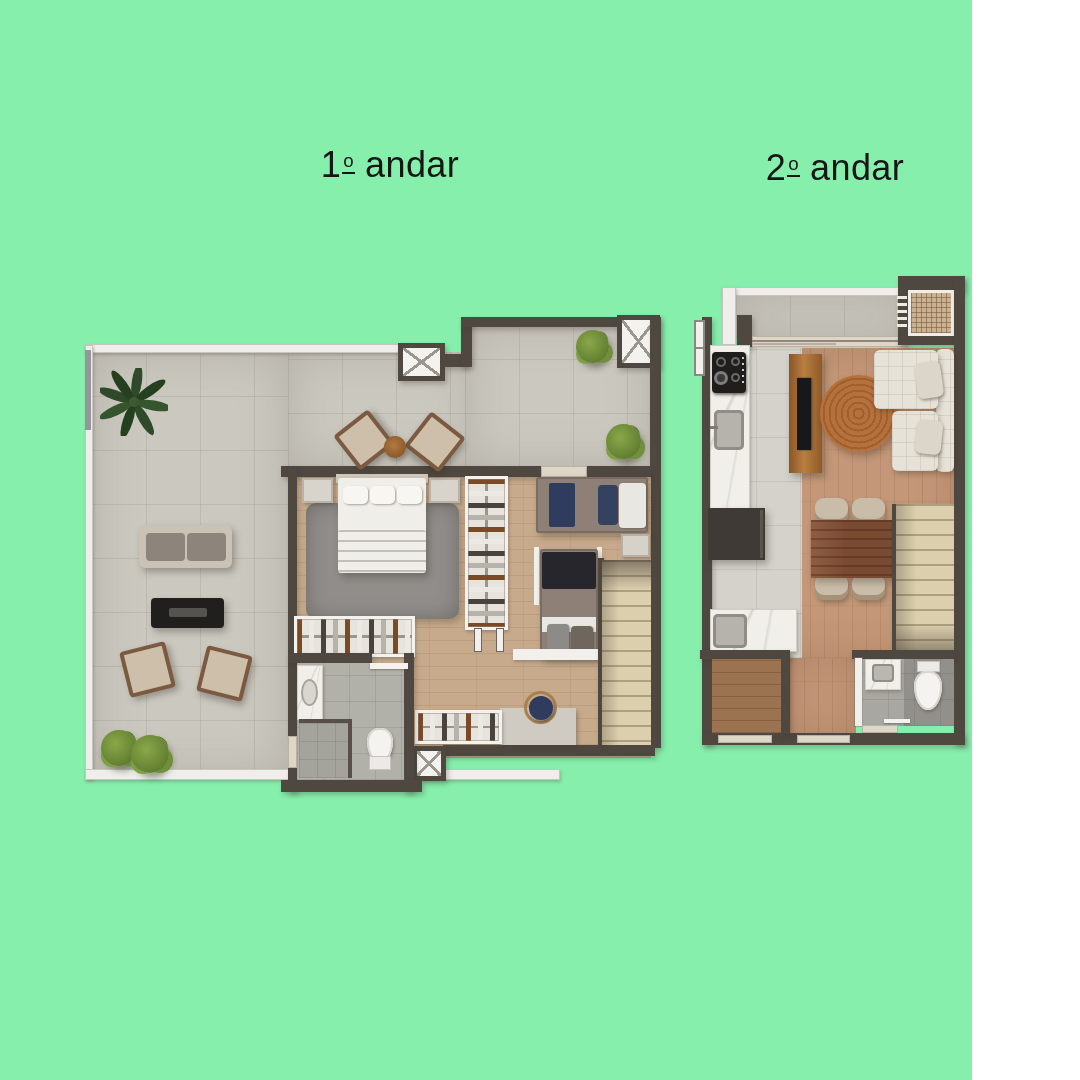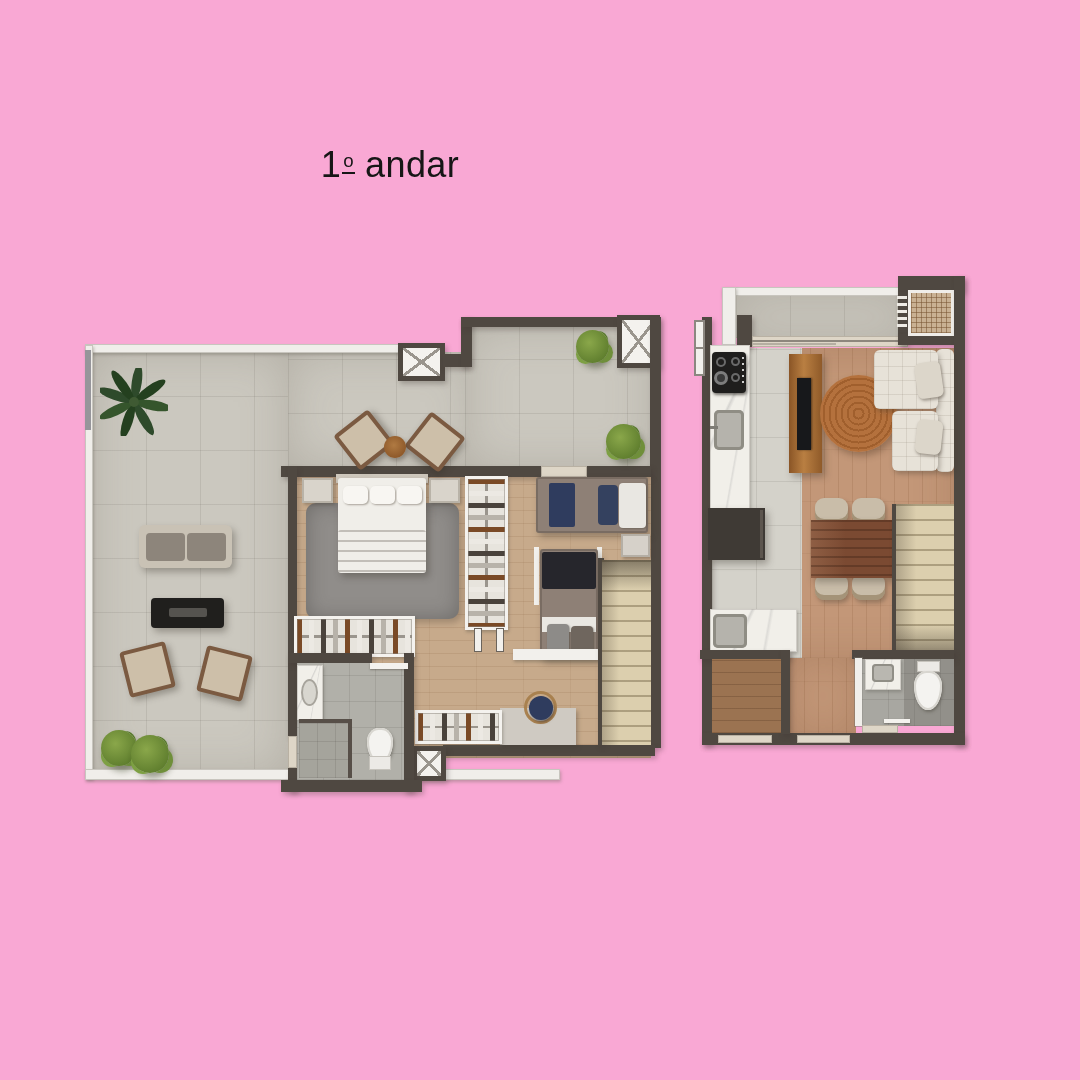--- a/index.html
+++ b/index.html
@@ -1,16 +1,16 @@
 <!DOCTYPE html>
 <html style="--wall-dark: #4f4841; --wall-white: #f0eeea; --sill: #ded6c7; --terrace-tile: #cbc8bf; --indoor-wood: #c7aa8b; --hall-wood: #c39778; --foyer-wood: #9b7351; --kitchen-tile: #d4d2ca; --bath-tile: #b1b0a9; --stairs: #dccfae; --marble: #f1efe9; --rug-gray: #908d8a; --rug-jute: #b4713d; --sofa-cream: #e7e2d8; --bed-white: #f0eee9; --bed-taupe: #8e8076; --navy: #2f3c5e; --black-item: #201f1d; --bush-green: #6f8f3a; --palm-green: #2e4a2b; --table-wood: #7b4a32; --console-wood: #a87038; --cabinet-dark: #3f3a35;"><head>
 <meta charset="utf-8">
 <style>
   html,body{margin:0;padding:0;background:#fff;}
-  .canvas{position:relative;width:1080px;height:1080px;background:#f9a8d4;overflow:hidden;
+  .canvas{position:relative;width:972px;height:1080px;background:#86efac;overflow:hidden;
           font-family:"Liberation Sans","DejaVu Sans",sans-serif;}
   .abs{position:absolute;}
   .plan{position:absolute;inset:0;}
   
   .title{position:absolute;text-align:center;font-size:36px;color:#161616;letter-spacing:.4px;font-weight:400;}
   .ord{display:inline-block;font-size:.52em;line-height:1;vertical-align:.55em;border-bottom:2px solid #161616;padding:0 1px 2px;margin:0 1px;}
   .word{margin-left:9px;}
   
   .w{background:var(--wall-dark,#4f4841);box-shadow:2px 3px 5px rgba(60,52,45,.28);}
   .pw{background:var(--wall-white,#f0eeea);box-shadow:1px 2px 3px rgba(110,104,95,.4), inset 0 0 0 1px rgba(150,146,138,.45);}
@@ -63,20 +63,21 @@
                          repeating-linear-gradient(90deg,rgba(140,130,115,.18) 0 1px,transparent 1px 14px);
         box-shadow:2px 3px 5px rgba(70,60,48,.35);}
   .toilet{background:#f4f3f0;border-radius:45% 45% 50% 50% / 38% 38% 62% 62%;box-shadow:1px 2px 3px rgba(80,75,68,.5), inset 0 0 0 2px #d8d6d0;}
 </style>
 </head>
 <body>
 
 <div class="canvas">
 
   <div class="title" style="left:240px;top:144px;width:300px;"><span>1</span><span class="ord">o</span><span class="word">andar</span></div>
+  <div class="title" style="left:690px;top:147px;width:290px;"><span>2</span><span class="ord">o</span><span class="word">andar</span></div>
 
   <div class="plan">
 
     <div class="abs tile" style="left:92px;top:352px;width:196px;height:423px;"></div>
     <div class="abs tile" style="left:288px;top:352px;width:187px;height:116px;"></div>
     <div class="abs tile" style="left:465px;top:326px;width:188px;height:142px;"></div>
 
     <div class="abs pw" style="left:85px;top:344px;width:318px;height:9px;"></div>
     <div class="abs pw" style="left:85px;top:345px;width:8px;height:434px;"></div>
     <div class="abs" style="left:85px;top:350px;width:6px;height:80px;background:#96959a;"></div>

